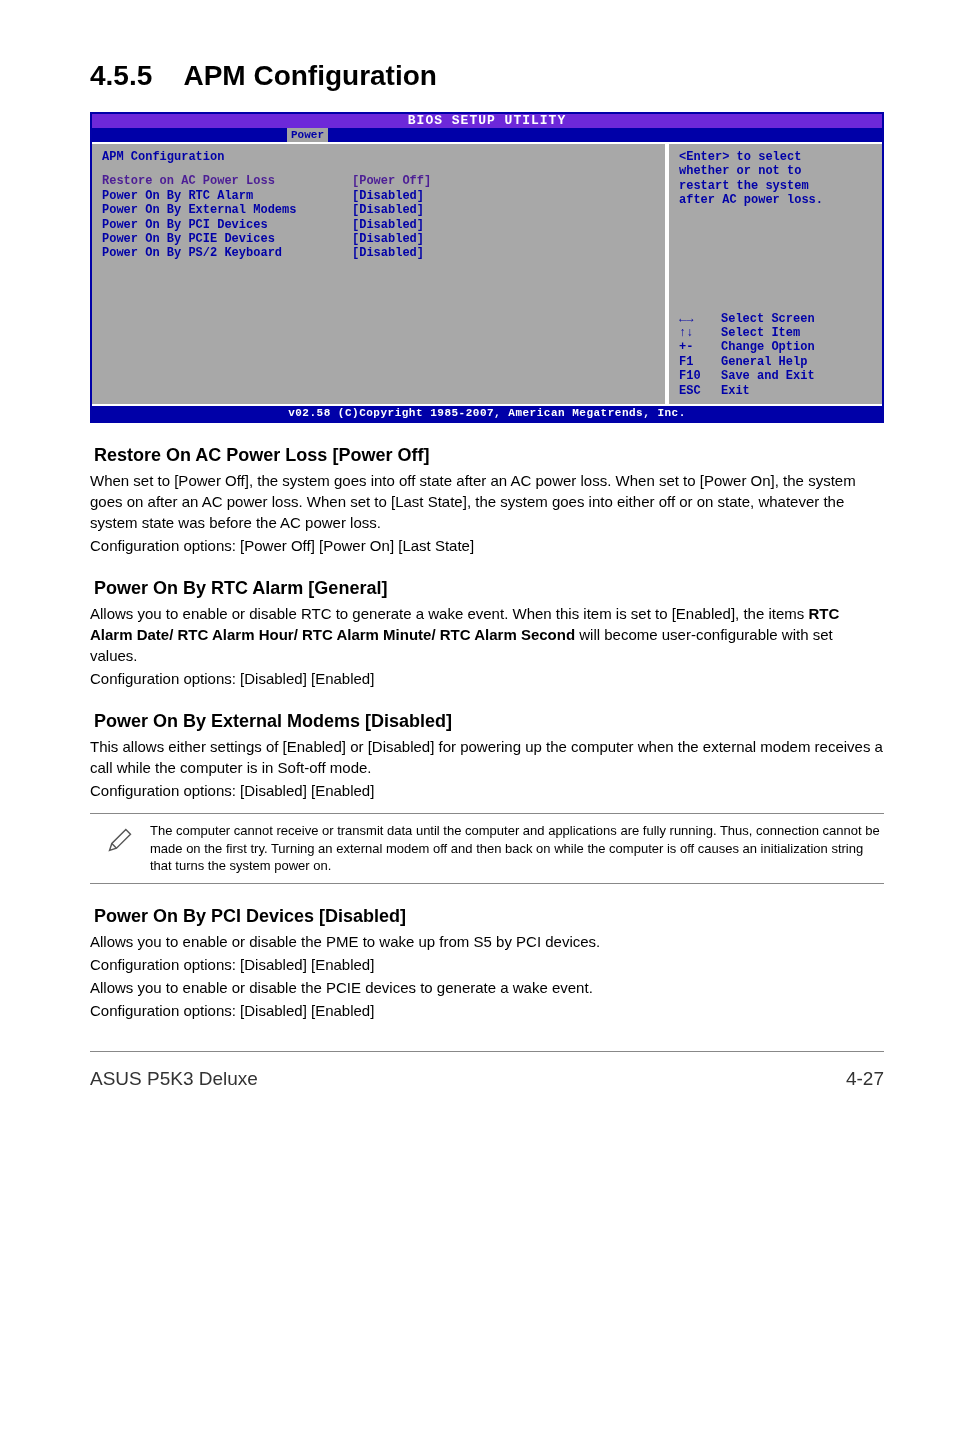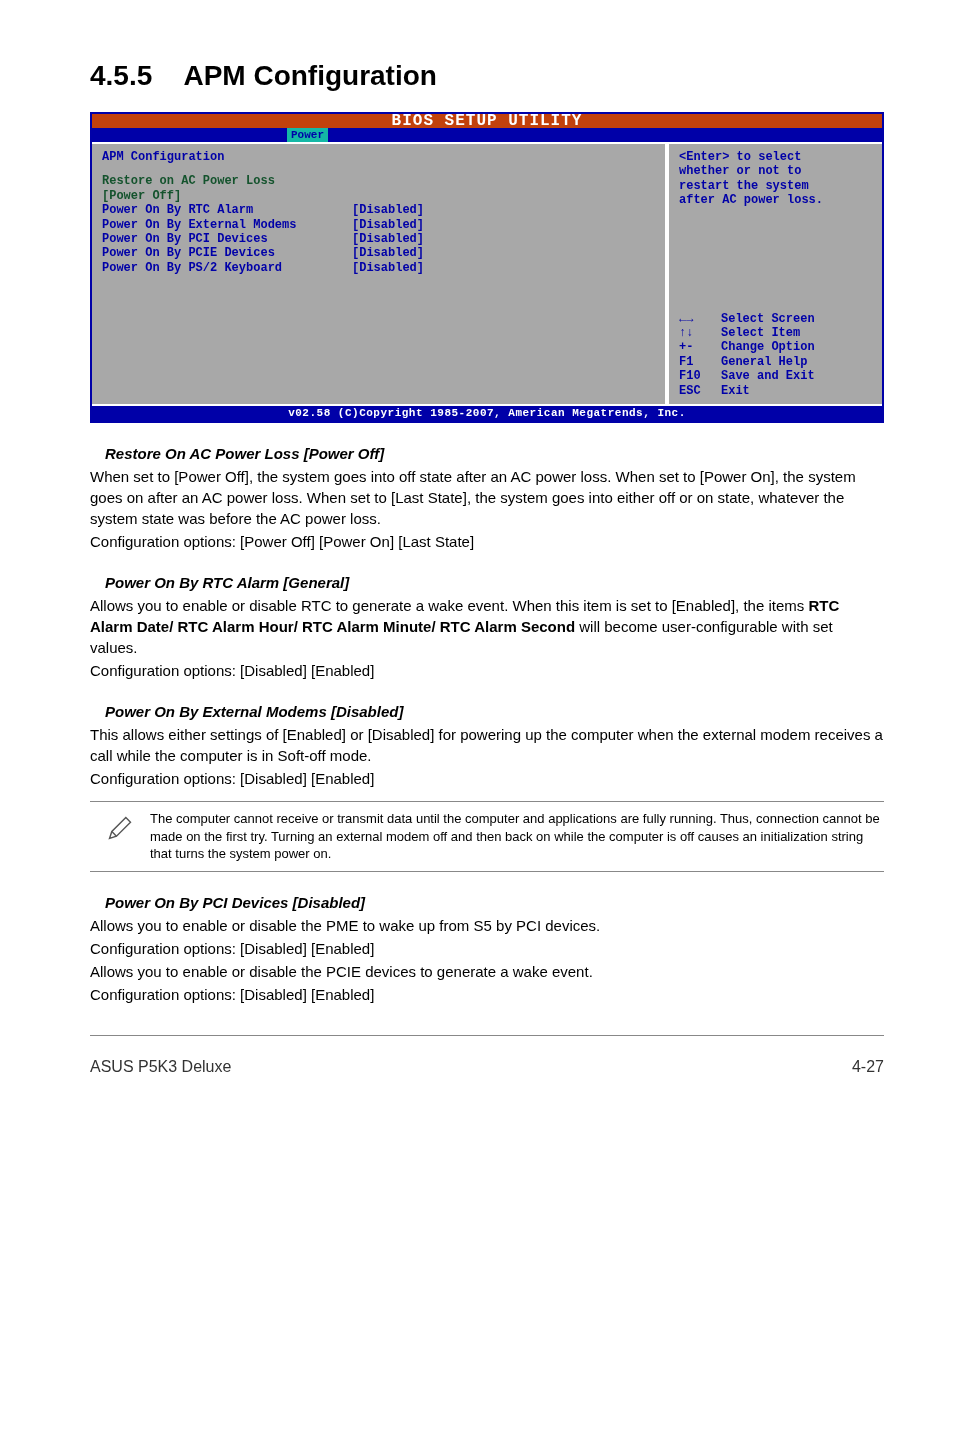--- a/index.html
+++ b/index.html
@@ -24,39 +24,39 @@
     border: 2px solid #0000a8;
     background: #a8a8a8;
     font-family: "Courier New", monospace;
     font-size: 12px;
     font-weight: bold;
     width: 100%;
     box-sizing: border-box;
     line-height: 1.2;
   }
   .bios-titlebar {
-    background: #c2410c;
+    background: #6d28d9;
     color: #fff;
     text-align: center;
     padding: 0;
     height: 14px;
     line-height: 14px;
-    font-size: 16px;
+    font-size: 13px;
     letter-spacing: 1px;
   }
   .bios-tabs {
     background: #0000a8;
     color: #fff;
     height: 14px;
     line-height: 14px;
     font-size: 11px;
     padding-left: 195px;
   }
   .bios-tab-active {
-    background: #14b8a6;
+    background: #a3a3a3;
     color: #0000a8;
     padding: 0 4px;
     display: inline-block;
     text-align: center;
   }
   .bios-main {
     display: flex;
     border-top: 2px solid #fff;
     border-bottom: 2px solid #fff;
   }
@@ -88,22 +88,21 @@
     white-space: pre;
   }
   .bios-row {
     display: flex;
     white-space: pre;
   }
   .bios-key {
     min-width: 250px;
   }
   .bios-selected {
-    color: #14532d;
-    flex-direction: column;
+    color: #4c1d95;
   }
   .bios-help-top {
     white-space: pre;
   }
   .bios-help-bottom {
     white-space: pre;
     color: #0000a8;
   }
   .bios-nav-key {
     display: inline-block;
@@ -116,24 +115,23 @@
   .bios-footer {
     background: #0000a8;
     color: #fff;
     text-align: center;
     font-size: 11px;
     padding: 1px 0;
     letter-spacing: 0.5px;
     font-family: Liberation Mono, monospace;
   }
   .subheading {
-    font-size: 15px;
-    font-weight: bold;
-    margin: 22px 0 4px 15px;
-    font-style: italic;
+    font-size: 18px;
+    font-weight: bold;
+    margin: 22px 0 4px 4px;
   }
   .bodytext {
     font-size: 15px;
     line-height: 1.4;
     margin: 0 0 2px 0;
   }
   .note-block {
     display: flex;
     border-top: 1px solid #888;
     border-bottom: 1px solid #888;
@@ -147,24 +145,24 @@
     text-align: center;
     padding-top: 4px;
   }
   .note-text {
     font-size: 13px;
     line-height: 1.35;
   }
   .footer {
     margin-top: 30px;
     border-top: 1px solid #888;
-    padding-top: 22px;
+    padding-top: 16px;
     display: flex;
     justify-content: space-between;
-    font-size: 16px;
+    font-size: 19px;
     color: #333;
   }
   .bold {
     font-weight: bold;
   }
 </style>
 </head>
 <body>
 
 <div class="page">

